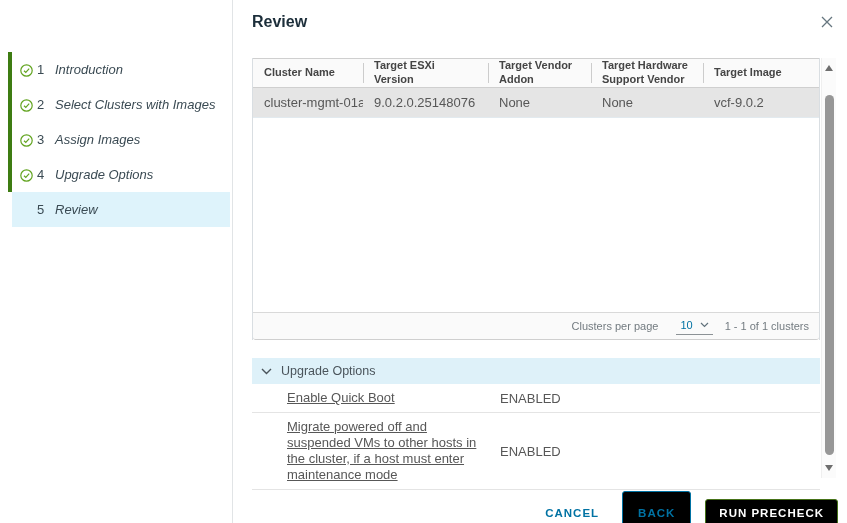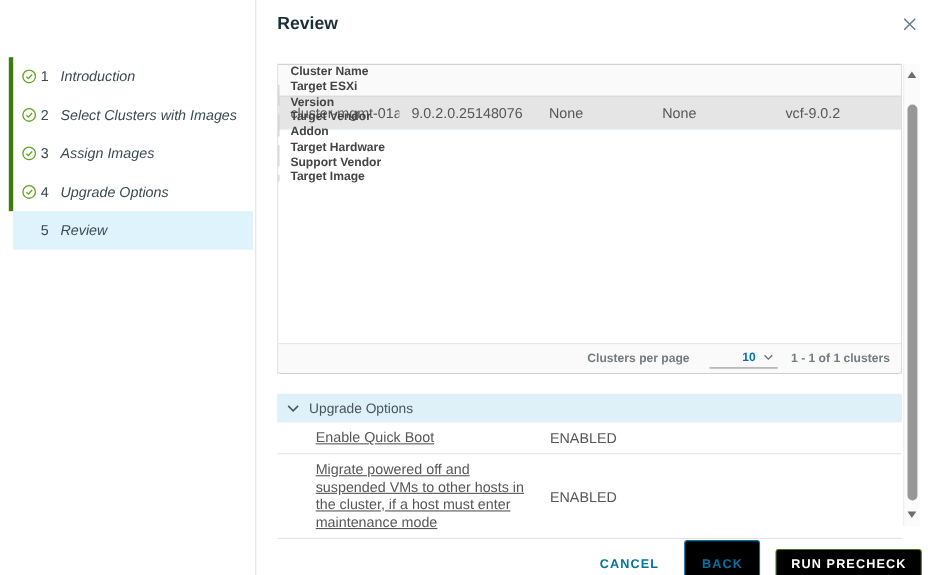--- a/index.html
+++ b/index.html
@@ -17,31 +17,31 @@
   .step .icon { position:absolute; left:20px; top:11px; width:13px; height:13px; }
   .step .num { position:absolute; left:37px; top:10px; font-size:13px; color:#3A4A53; }
   .step .label { position:absolute; left:55px; top:10px; font-size:13px; color:#3A4A53; white-space:nowrap;font-style:italic; }
 
   
   .panel-title { position:absolute; left:252px; top:13px; font-size:16px; color:#1C2E3A; }
   .close-btn { position:absolute; left:819px; top:15px; width:16px; height:16px; cursor:pointer; background:none; border:none; padding:0; }
 
   
   .datagrid { position:absolute; left:252px; top:58px; width:568px; border-left:1px solid #D9DEE2; border-right:1px solid #D9DEE2; }
-  .dg-header { display:flex; height:30px; background:#FAFAFA; border-top:1px solid #CFCFCF; border-bottom:1px solid #CFCFCF;flex-direction:column; }
+  .dg-header { display:flex; height:30px; background:#FAFAFA; border-top:1px solid #CFCFCF; border-bottom:1px solid #CFCFCF; }
   .dg-col { position:relative; display:flex; align-items:center; padding:0 11px; font-size:11px; font-weight:700; color:#454545; line-height:1.25; }
   .dg-col + .dg-col::before { content:''; position:absolute; left:0; top:4px; bottom:4px; width:1px; background:#CCCCCC; }
   .c1 { width:110px; } .c2 { width:125px; } .c3 { width:103px; } .c4 { width:112px; } .c5 { width:116px; }
   .dg-row { display:flex; height:30px; background:#e5e5e5; border-bottom:1px solid #E2EAEF; }
   .dg-cell { display:flex; align-items:center; padding:0 11px; font-size:13px; color:#575757; white-space:nowrap; overflow:hidden; }
   .dg-spacer { height:194px; background:#fff; }
-  .dg-footer { display:flex; align-items:center; justify-content:flex-end; height:28px; background:#FAFAFA; border-top:1px solid #D9D9D9; border-bottom:1px solid #CFCFCF; border-radius:0 0 3px 3px; padding-right:10px;font-weight:bold; }
+  .dg-footer { display:flex; align-items:center; justify-content:flex-end; height:28px; background:#FAFAFA; border-top:1px solid #D9D9D9; border-bottom:1px solid #CFCFCF; border-radius:0 0 3px 3px; padding-right:10px; }
   .pg-label, .pg-range { font-size:11px; color:#737B80; }
   .per-page { display:flex; align-items:center; gap:7px; margin:0 12px 0 18px; padding:1px 4px 3px 4px; border-bottom:1px solid #8C9296; cursor:pointer; }
-  .per-page .val { font-size:11px; color:#0072A3;margin-left:26px; }
+  .per-page .val { font-size:11px; color:#0072A3; }
 
   
   .upgrade { position:absolute; left:252px; top:358px; width:568px; }
   .uo-header { display:flex; align-items:center; height:26px; background:#DEF1F9; padding-left:9px; cursor:pointer; }
   .uo-header .chev { margin-right:9px; display:flex; }
   .uo-title { font-size:12.5px; color:#4A545B; }
   .uo-row { display:flex; align-items:center; border-bottom:1px solid #E4E4E4; padding:6px 0; min-height:27px; }
   .uo-label { width:205px; margin-left:35px; font-size:13px; color:#575757; line-height:16px;text-decoration:underline; }
   .uo-value { margin-left:8px; font-size:13px; color:#575757; }
 

